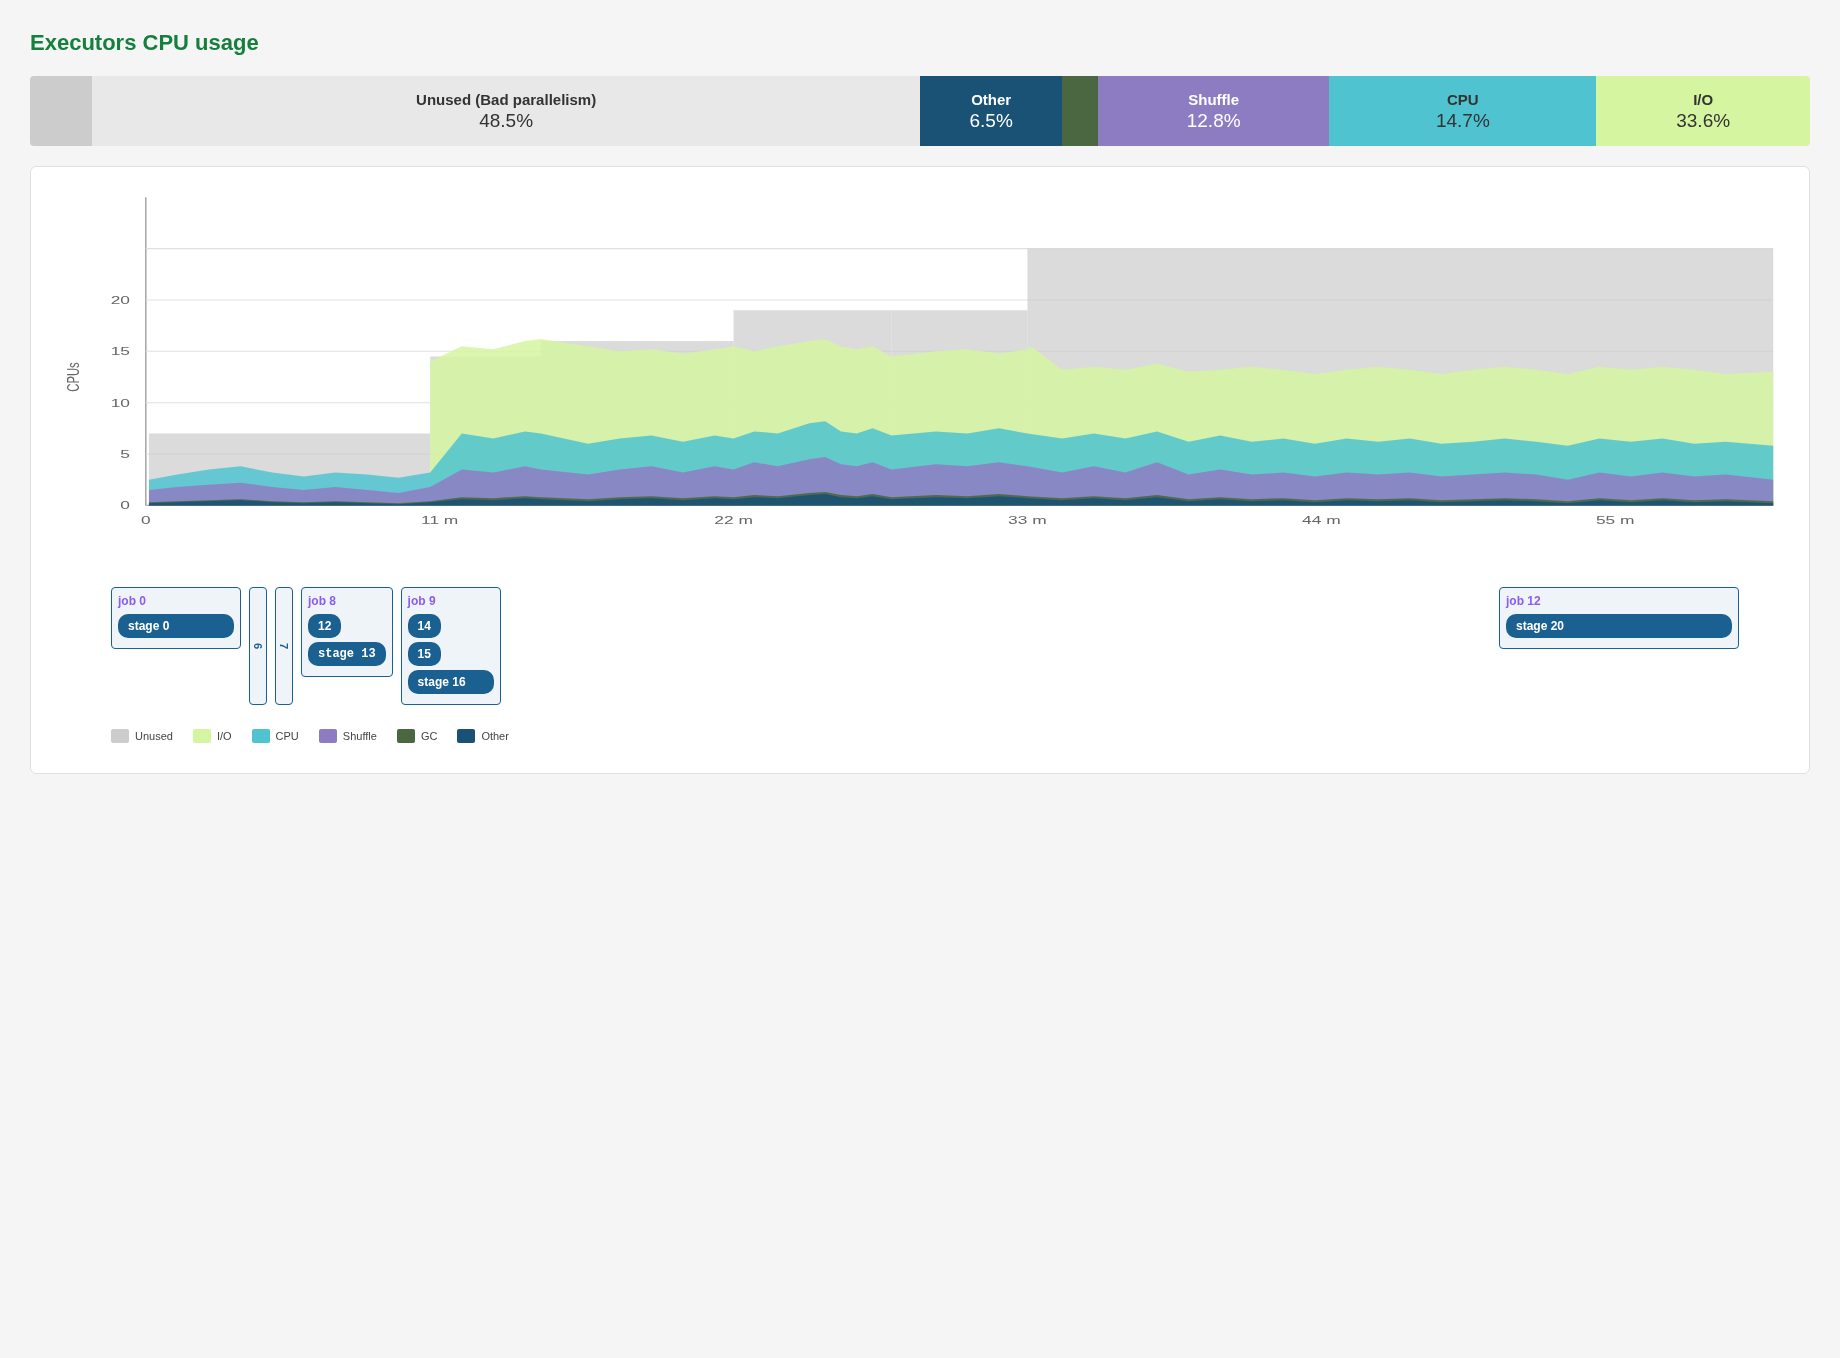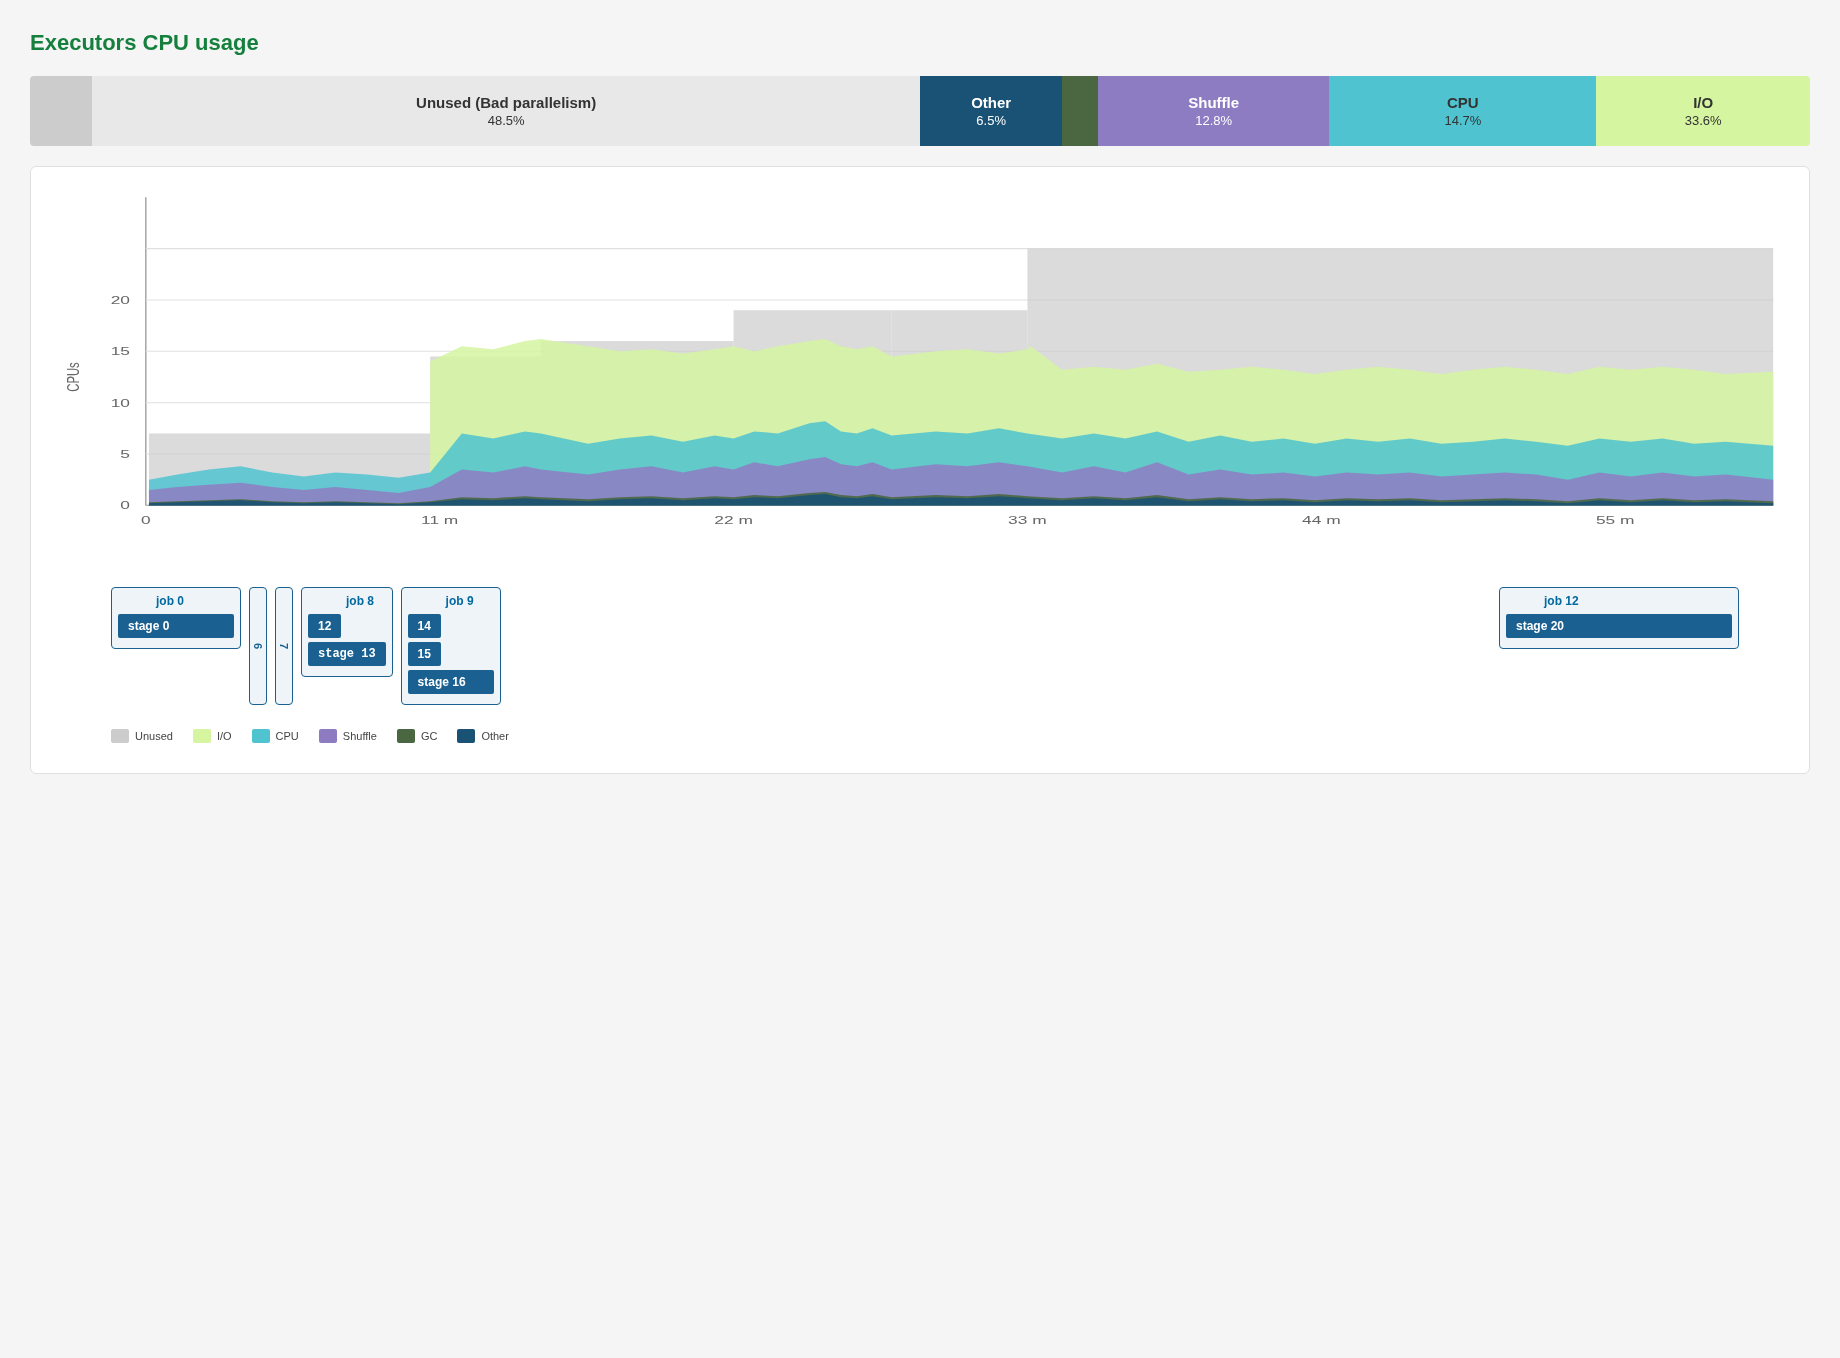--- a/index.html
+++ b/index.html
@@ -28,21 +28,21 @@
       flex-direction: column;
       align-items: center;
       justify-content: center;
       height: 100%;
     }
     .summary-label {
       font-weight: 700;
       font-size: 15px;
     }
     .summary-value {
-      font-size: 13px;
+      font-size: 19px;
       margin-top: 2px;
     }
     .chart-container {
       background: #fff;
       border: 1px solid #e0e0e0;
       border-radius: 6px;
       padding: 20px 20px 30px 20px;
     }
     .chart-area {
       position: relative;
@@ -64,33 +64,32 @@
     .job-box {
       border: 1.5px solid #1a6090;
       border-radius: 4px;
       padding: 6px;
       background: #eef4f8;
       flex-shrink: 0;
     }
     .job-label {
       font-size: 12px;
       font-weight: 600;
-      color: #0369a1;
+      color: #8b5cf6;
       margin-bottom: 6px;
-      margin-left: 38px;
     }
     .stage-row {
       display: flex;
       gap: 4px;
       margin-bottom: 4px;
     }
     .stage-btn {
       background: #1a6090;
       color: #fff;
-      border-radius: 2px;
+      border-radius: 10px;
       font-size: 12px;
       padding: 5px 10px;
       font-weight: 600;
       white-space: nowrap;
     }
     .stage-btn.wide {
       flex: 1;
       width: 100%;
     }
     .mini-box {

